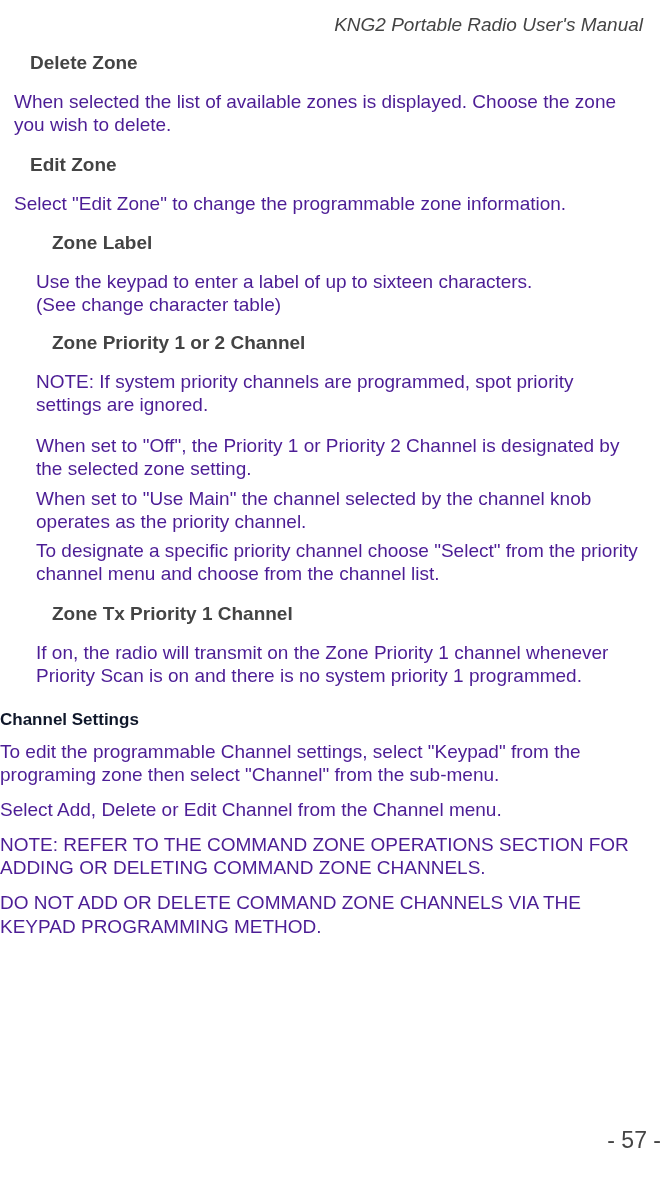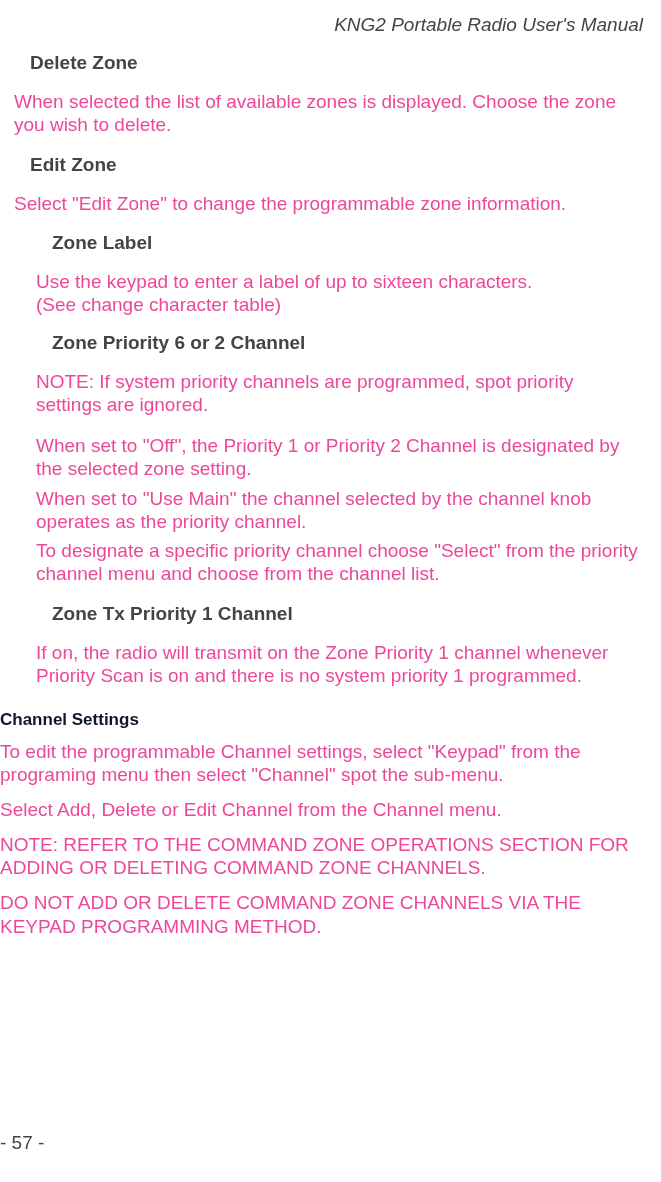--- a/index.html
+++ b/index.html
@@ -31,21 +31,21 @@
     }
     .block-heading {
       font-weight: bold;
       font-size: 19px;
       color: #444;
       margin: 16px;
     }
     .para {
       font-size: 19px;
       line-height: 1.22;
-      color: #ec4899;
+      color: #4c1d95;
       margin: 0 0 12px 0;
     }
     .para.tight-bottom {
       margin-bottom: 6px;
     }
     .para.no-bottom {
       margin-bottom: 0;
     }
     .sub-indent {
       padding-left: 22px;
@@ -57,22 +57,22 @@
       font-weight: bold;
       font-size: 17px;
       color: #0f172a;
       margin: 22px 0 10px 0;
     }
     .footer-pg {
       position: absolute;
       bottom: 28px;
       left: 0;
       right: 0;
-      text-align: left;
-      font-size: 19px;
+      text-align: right;
+      font-size: 23px;
       color: #444;
     }
     .mt-18 { margin-top: 18px; }
     .mt-8 { margin-top: 8px; }
   </style>
 </head>
 <body>
 
 <div class="page">
 
@@ -87,36 +87,36 @@
     <p class="block-heading">Edit Zone</p>
     <p class="para">Select "Edit Zone" to change the programmable zone information.</p>
 
     <div class="sub-indent">
       <p class="block-heading">Zone Label</p>
       <p class="para no-bottom">Use the keypad to enter a label of up to sixteen characters.</p>
       <p class="para">(See change character table)</p>
     </div>
 
     <div class="sub-indent mt-8">
-      <p class="block-heading">Zone Priority 6 or 2 Channel</p>
+      <p class="block-heading">Zone Priority 1 or 2 Channel</p>
       <p class="para">NOTE: If system priority channels are programmed, spot priority settings are ignored.</p>
       <p class="para mt-18 tight-bottom">When set to "Off", the Priority 1 or Priority 2 Channel is designated by the selected zone setting.</p>
       <p class="para tight-bottom">When set to "Use Main" the channel selected by the channel knob operates as the priority channel.</p>
       <p class="para">To designate a specific priority channel choose "Select" from the priority channel menu and choose from the channel list.</p>
     </div>
 
     <div class="sub-indent mt-18">
       <p class="block-heading">Zone Tx  Priority 1 Channel</p>
       <p class="para">If on, the radio will transmit on the Zone Priority 1 channel whenever Priority Scan is on and there is no system priority 1 programmed.</p>
     </div>
   </div>
 
   <div class="channel-section">
     <p class="channel-heading">Channel Settings</p>
-    <p class="para">To edit the programmable Channel settings, select "Keypad" from the programing menu then select "Channel" spot the sub-menu.</p>
+    <p class="para">To edit the programmable Channel settings, select "Keypad" from the programing zone then select "Channel" from the sub-menu.</p>
     <p class="para">Select Add, Delete or Edit Channel from the Channel menu.</p>
     <p class="para">NOTE: REFER TO THE COMMAND ZONE OPERATIONS SECTION FOR ADDING OR DELETING COMMAND ZONE CHANNELS.</p>
     <p class="para">DO NOT ADD OR DELETE COMMAND ZONE CHANNELS VIA THE KEYPAD PROGRAMMING METHOD.</p>
   </div>
 
 </div>
 
 <div class="footer-pg">- 57 -</div>
 
 </body></html>

